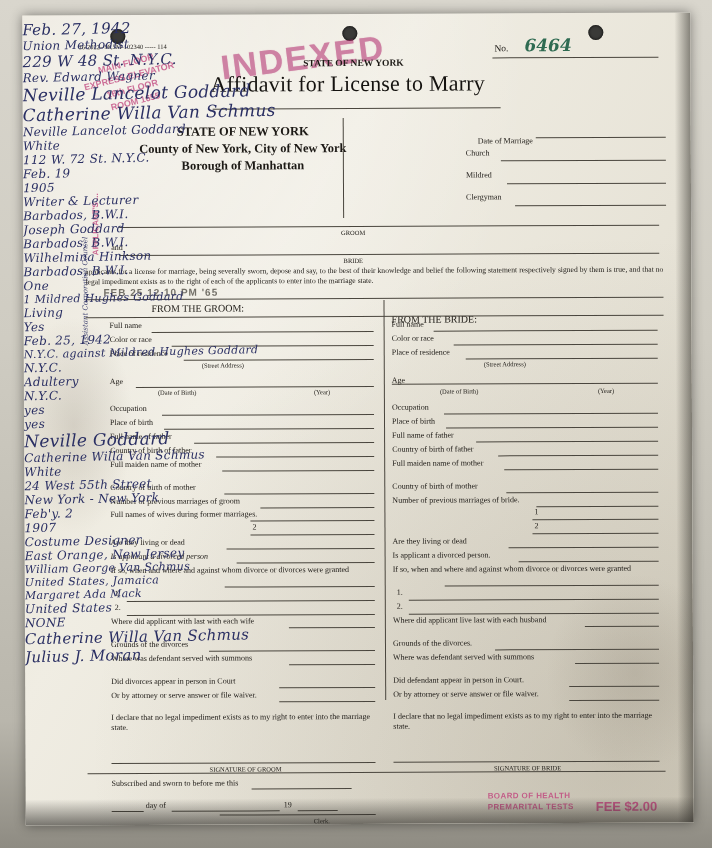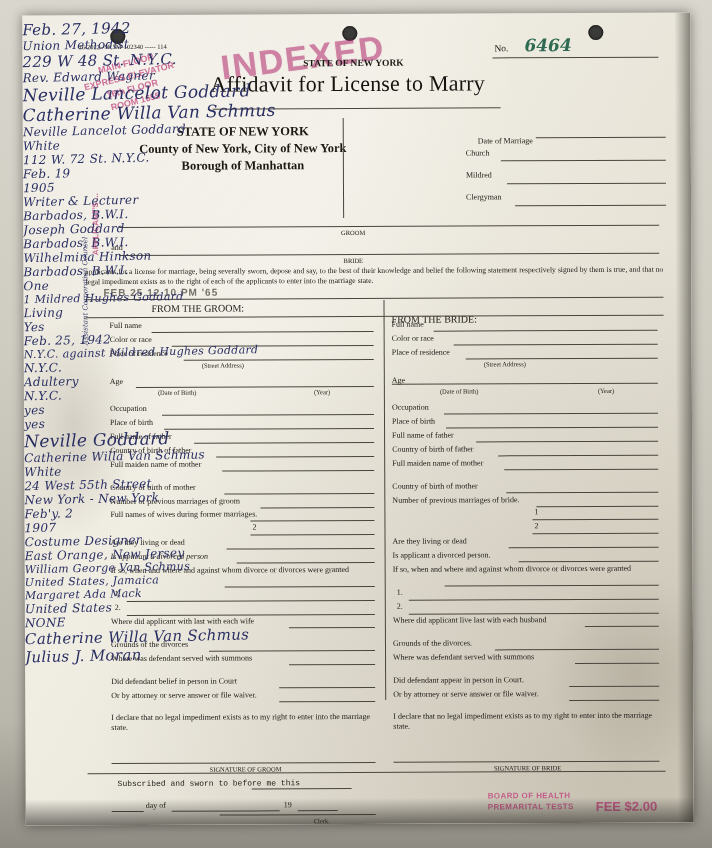--- a/index.html
+++ b/index.html
@@ -263,21 +263,21 @@
       <div class="rule" style="left:264px;top:613px;width:86px;"></div>
 
       <div class="t sm" style="left:86px;top:625px;">Grounds of the divorces</div>
       <div class="hand" style="left:188px;top:618px;">Adultery</div>
       <div class="rule" style="left:184px;top:636px;width:166px;"></div>
 
       <div class="t sm" style="left:86px;top:639px;">Where was defendant served with summons</div>
       <div class="hand" style="left:268px;top:632px;">N.Y.C.</div>
       <div class="rule" style="left:264px;top:650px;width:86px;"></div>
 
-      <div class="t sm" style="left:86px;top:662px;">Did defendant belief in person in Court</div>
+      <div class="t sm" style="left:86px;top:662px;">Did divorces appear in person in Court</div>
       <div class="hand" style="left:258px;top:655px;">yes</div>
       <div class="rule" style="left:254px;top:673px;width:96px;"></div>
 
       <div class="t sm" style="left:86px;top:676px;">Or by attorney or serve answer or file waiver.</div>
       <div class="hand" style="left:258px;top:669px;">yes</div>
       <div class="rule" style="left:254px;top:687px;width:96px;"></div>
 
       <div class="t sm" style="left:86px;top:698px;width:262px;line-height:10px;">I declare that no legal impediment exists as to my right to enter into the marriage state.</div>
       <div class="hand xl" style="left:96px;top:726px;">Neville Goddard</div>
       <div class="rule" style="left:86px;top:748px;width:264px;"></div>
@@ -369,21 +369,21 @@
       <div class="t sm" style="left:368px;top:676px;">Or by attorney or serve answer or file waiver.</div>
       <div class="rule" style="left:544px;top:687px;width:90px;"></div>
 
       <div class="t sm" style="left:368px;top:698px;width:262px;line-height:10px;">I declare that no legal impediment exists as to my right to enter into the marriage state.</div>
       <div class="hand lg" style="left:380px;top:728px;">Catherine Willa Van Schmus</div>
       <div class="rule" style="left:368px;top:748px;width:266px;"></div>
       <div class="t tiny center" style="left:412px;top:750px;width:180px;">SIGNATURE OF BRIDE</div>
     </div>
 
     <div class="rule" style="left:62px;top:758px;width:578px;"></div>
-    <div class="t sm" style="left:92px;top:764px;font-family:Liberation Mono, monospace;">Subscribed and sworn to before me this</div>
+    <div class="t sm" style="left:86px;top:764px;">Subscribed and sworn to before me this</div>
     <div class="rule" style="left:226px;top:774px;width:100px;"></div>
 
     <div class="t sm" style="left:120px;top:786px;">day of</div>
     <div class="rule" style="left:86px;top:796px;width:32px;"></div>
     <div class="rule" style="left:146px;top:796px;width:108px;"></div>
     <div class="t sm" style="left:258px;top:786px;">19</div>
     <div class="rule" style="left:272px;top:796px;width:40px;"></div>
 
     <div class="hand lg" style="left:196px;top:778px;">Julius J. Moran</div>
     <div class="rule" style="left:194px;top:800px;width:156px;"></div>

